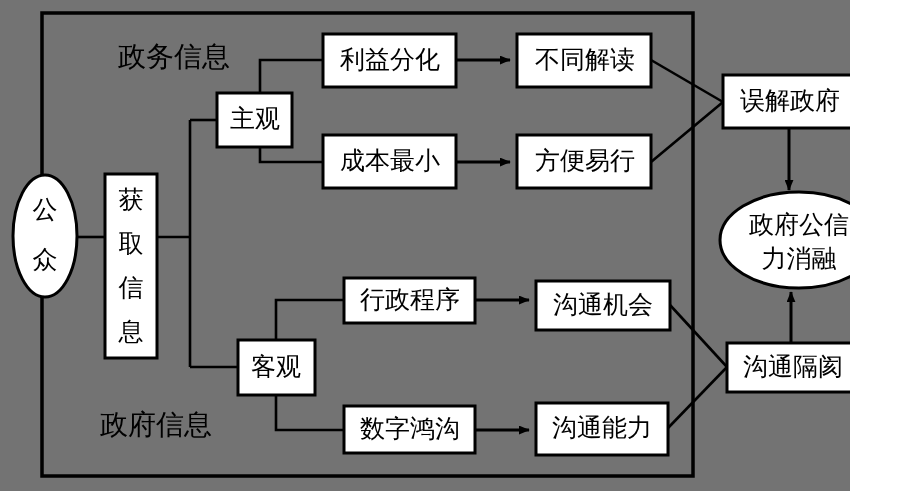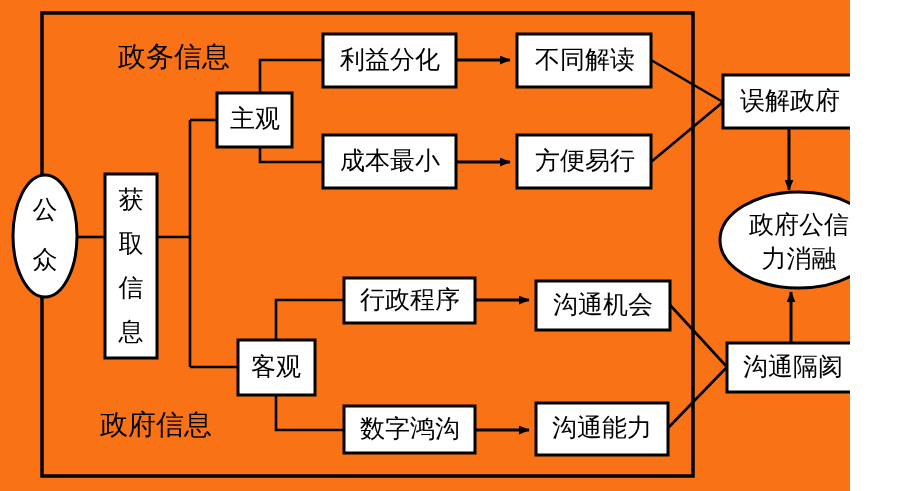--- a/index.html
+++ b/index.html
@@ -4,21 +4,21 @@
 <style>
   html, body {
     margin: 0;
     padding: 0;
     background: #ffffff;
   }
   #canvas-wrap {
     position: relative;
     width: 850px;
     height: 491px;
-    background: #f97316;
+    background: #737373;
     overflow: hidden;
     font-family: "Liberation Serif", "DejaVu Serif", serif;
   }
   svg#diagram {
     display: block;
     width: 898px;
     height: 491px;
   }
   .shape-box {
     fill: #ffffff;

